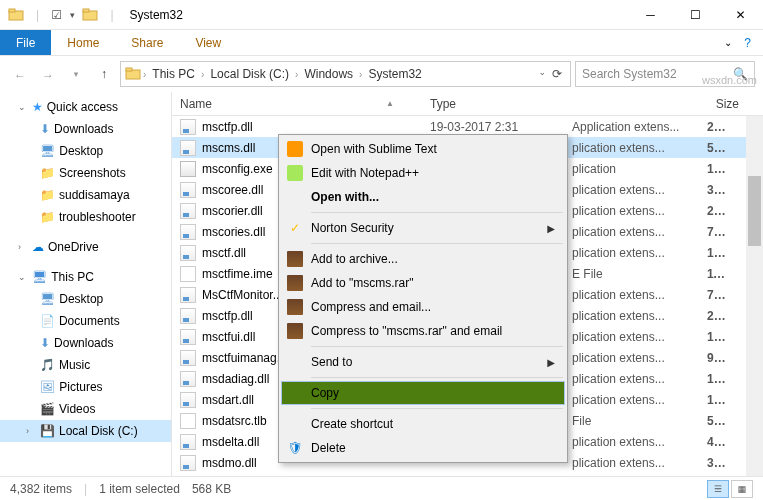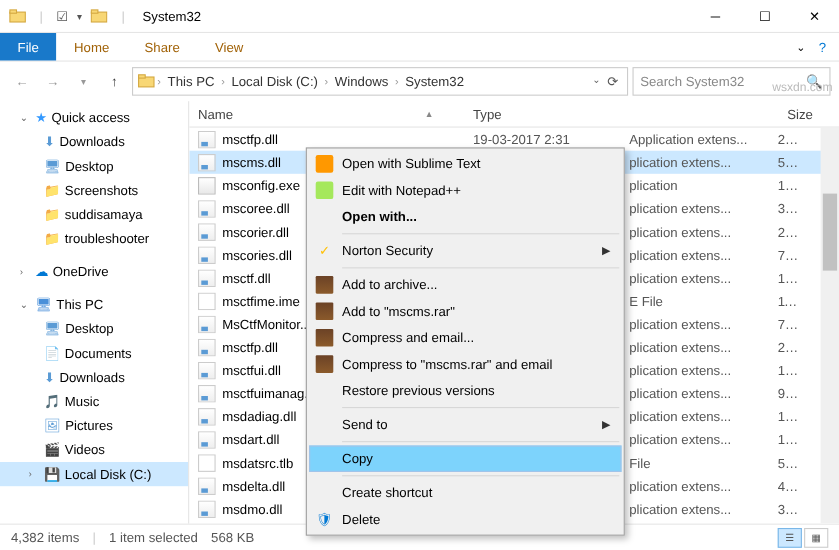--- a/index.html
+++ b/index.html
@@ -54,31 +54,31 @@
     .col-type { width: 135px; }
     .col-size { flex: 1; text-align: right; justify-content: flex-end; padding-right: 24px;}
     .sort-ind { font-size: 8px; margin-left: auto; margin-right: 20px; color: #888; }
     .rows { flex: 1; overflow-y: auto; }
     .row { display: flex; height: 21px; align-items: center; }
     .row.selected { background: #cce8ff; }
     .cell { padding: 0 8px; white-space: nowrap; overflow: hidden; text-overflow: ellipsis; }
     .cell-name { width: 250px; display: flex; align-items: center; gap: 6px; }
     .cell-date { width: 142px; color: #555; }
     .cell-type { width: 135px; color: #555; }
-    .cell-size { flex: 1; text-align: right; padding-right: 40px; color: #555;}
+    .cell-size { flex: 1; text-align: right; padding-right: 40px; color: #555; font-weight: bold;}
     .file-icon { width: 16px; height: 16px; flex-shrink: 0; display: flex; align-items: center; justify-content: center; font-size: 10px;}
     .dll-icon { background: linear-gradient(#fff,#eee); border: 1px solid #ccc; position: relative; }
     .dll-icon::after { content:''; position:absolute; bottom:1px; left:2px; width:6px; height:4px; background:#5b9bd5; }
     .exe-icon { background: linear-gradient(#fff,#e8e8e8); border: 1px solid #bbb; }
     .ime-icon { background: #fff; border: 1px solid #ccc; }
     
     
     .contextmenu { position: absolute; left: 278px; top: 134px; width: 290px; background: #f0f0f0; border: 1px solid #a0a0a0; box-shadow: 3px 3px 6px rgba(0,0,0,0.25); z-index: 100; padding: 2px; }
     .ctx-item { height: 24px; display: flex; align-items: center; padding-left: 30px; position: relative; }
-    .ctx-item:hover, .ctx-item.hover { background: #7dd3fc; border: 1px solid #a3c3e8; padding-left: 29px; }
+    .ctx-item:hover, .ctx-item.hover { background: #4d7c0f; border: 1px solid #a3c3e8; padding-left: 29px; }
     .ctx-item.bold { font-weight: bold; }
     .ctx-sep { height: 1px; background: #d7d7d7; margin: 3px 2px 3px 30px; }
     .ctx-icon { position: absolute; left: 6px; width: 16px; height: 16px; display: flex; align-items: center; justify-content: center; }
     .ctx-arrow { margin-left: auto; margin-right: 10px; font-size: 10px; color: #333; }
     .sublime-ico { background: #ff9800; border-radius: 2px; }
     .npp-ico { background: #a5e85c; border-radius: 2px; }
     .norton-ico { color: #ffc107; }
     .rar-ico { background: linear-gradient(#6b4226,#8b5a2b); border-radius: 1px; }
     .shield-ico { color: #0078d4; }
     
@@ -431,23 +431,20 @@
       <span>Add to "mscms.rar"</span>
     </div>
   <div class="ctx-item">
       <div class="ctx-icon rar-ico"></div>
       <span>Compress and email...</span>
     </div>
   <div class="ctx-item">
       <div class="ctx-icon rar-ico"></div>
       <span>Compress to "mscms.rar" and email</span>
     </div>
-  <div class="ctx-item">
-      <span>Restore previous versions</span>
-    </div>
   <div class="ctx-sep"></div>
   <div class="ctx-item">
       <span>Send to</span>
       <span class="ctx-arrow">▶</span>
     </div>
   <div class="ctx-sep"></div>
   <div class="ctx-item hover">
       <span>Copy</span>
     </div>
   <div class="ctx-sep"></div>

